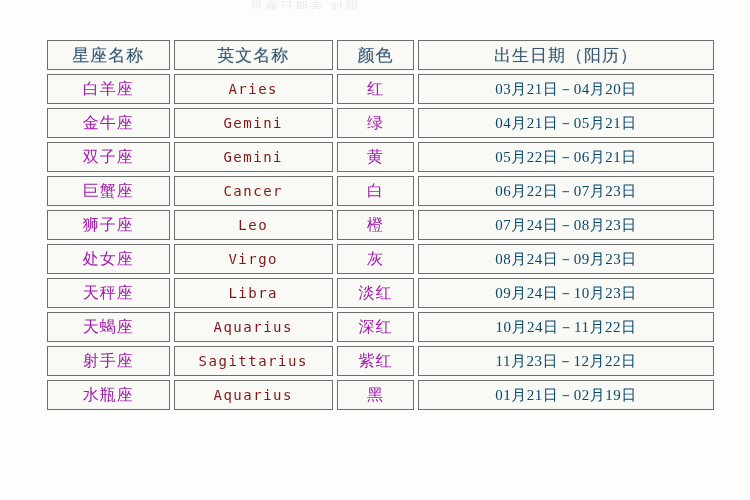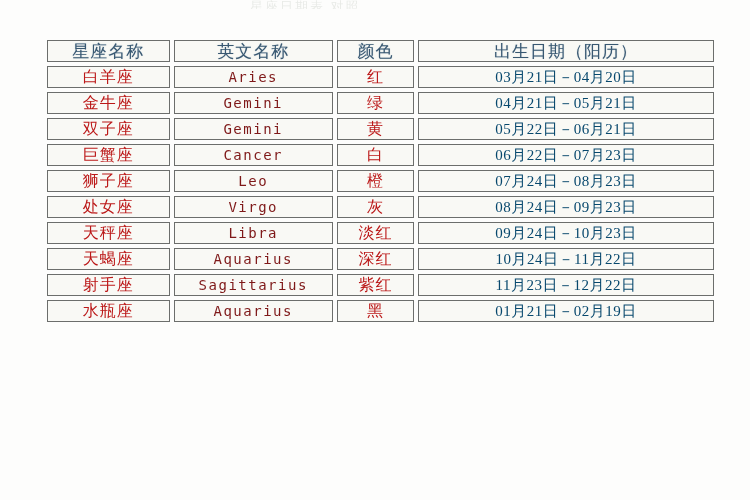--- a/index.html
+++ b/index.html
@@ -51,21 +51,21 @@
     table-layout: fixed;
     background: transparent;
   }
 
   #zodiac-table td, #zodiac-table th {
     border: 1px solid #6d6f6d;
     background: #f4f4f0;
     text-align: center;
     vertical-align: middle;
     padding: 0;
-    height: 22px;
+    height: 30px;
     box-sizing: border-box;
   }
 
   thead th {
     background: #8ecbf5;
     height: 32px;
     font-weight: normal;
   }
 
   .col-name   { width: 122px; }
@@ -78,21 +78,21 @@
     color: #3c5a72;
     font-size: 17px;
     line-height: 17px;
     letter-spacing: 1px;
     font-family: "DejaVu Sans", "Liberation Sans", sans-serif;
     text-shadow: 0 0 1px rgba(120,150,175,0.55);
   }
 
   .cn-text {
     display: block;
-    color: #b91c1c;
+    color: #a21caf;
     font-size: 16px;
     line-height: 16px;
     letter-spacing: 1px;
     font-family: "DejaVu Sans", "Liberation Sans", sans-serif;
   }
 
   .en-text {
     display: block;
     color: #7f1d1d;
     font-size: 14px;

